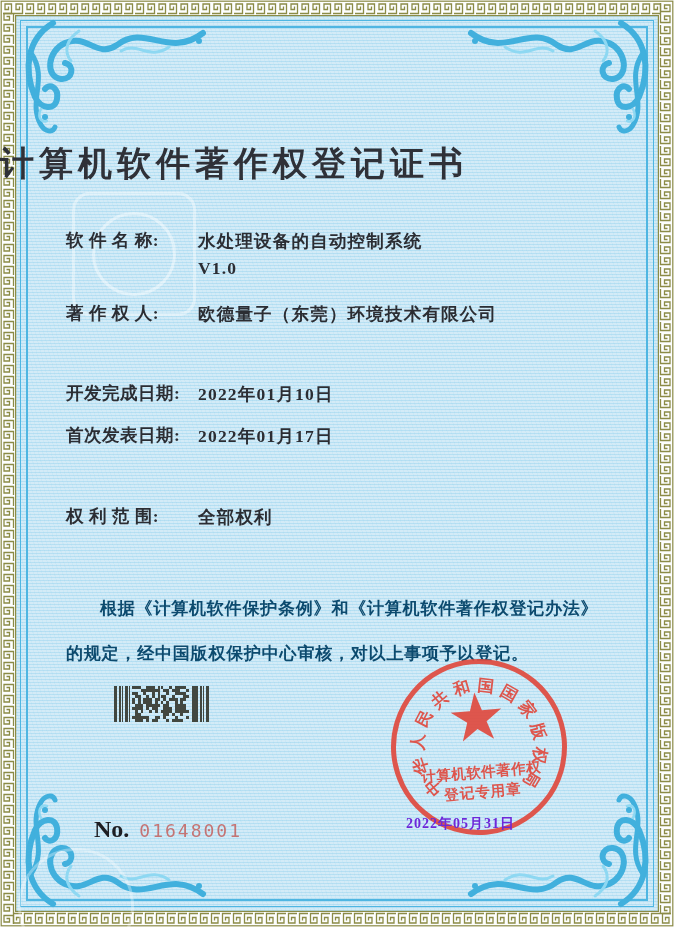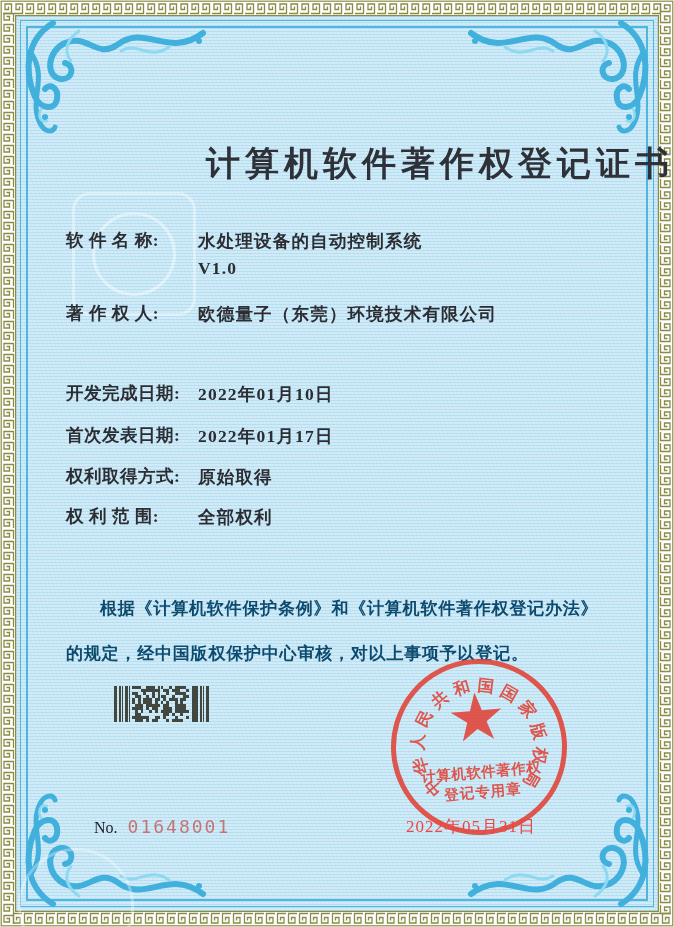--- a/index.html
+++ b/index.html
@@ -40,21 +40,21 @@
     position:absolute;left:17px;top:17px;width:78px;height:78px;border-radius:50%;
     border:3px solid rgba(255,255,255,.85);
   }
   .wm-bottom{left:18px;top:848px;width:110px;height:110px;border-radius:50%;opacity:.4;}
   
   .authority{
     position:absolute;left:0;right:0;top:94px;text-align:center;
     font-size:30px;font-weight:700;letter-spacing:3px;color:#33353b;
   }
   .cert-title{
-    position:absolute;left:0;right:0;top:141px;text-align:right;
+    position:absolute;left:0;right:0;top:141px;text-align:left;
     font-size:34px;font-weight:700;letter-spacing:5px;color:#2f3138;
   }
   .cert-no{
     position:absolute;top:192px;right:82px;
     font-size:13.5px;font-weight:600;color:#33353b;letter-spacing:.5px;
   }
   .cert-no .lbl{margin-right:6px;}
   
   .row{position:absolute;left:66px;color:#2b2d33;font-size:17.5px;}
   .row .lbl{
@@ -76,21 +76,21 @@
   .barcode{
     position:absolute;left:114px;top:686px;height:36px;
     display:flex;align-items:stretch;
   }
   .barcode .bar{background:#424740;}
   .barcode .gap{background:transparent;}
   .barcode .matrix{position:relative;width:57px;height:36px;}
   .barcode .cell{position:absolute;background:#424740;}
   
   .serial{position:absolute;left:94px;top:816px;}
-  .serial .prefix{font-size:16px;color:#1d1e23;font-weight:400;text-align:center;}
+  .serial .prefix{font-size:24px;color:#1d1e23;font-weight:700;text-align:center;}
   .serial .number{
     font-family:"DejaVu Sans Mono","Liberation Mono",monospace;
     font-size:18px;color:#c4615e;letter-spacing:2px;margin-left:10px;opacity:.85;
   }
   
   .seal{
     position:absolute;left:391px;top:659px;width:176px;height:176px;
     transform:rotate(-5deg);opacity:.92;pointer-events:none;
   }
   .seal-ring{position:absolute;left:0;top:0;right:0;bottom:0;border:5px solid #e04a3f;border-radius:50%;}
@@ -106,21 +106,21 @@
   .seal-line2{
     position:absolute;left:0;right:0;top:124px;text-align:center;
     font-size:14.5px;font-weight:700;color:#e04a3f;letter-spacing:1px;
   }
   .seal-char{
     position:absolute;left:50%;top:50%;
     font-size:16.5px;font-weight:700;color:#e04a3f;
   }
   .issue-date{
     position:absolute;left:406px;top:815px;
-    font-size:17px;font-weight:400;color:#ef4444;letter-spacing:1px;
+    font-size:14px;font-weight:700;color:#6d28d9;letter-spacing:1px;
   }
 </style>
 </head>
 <body>
 
 <div class="cert">
 
   <div class="blue-field"></div>
 
   <svg class="frame" id="frame-svg" width="674" height="927" viewBox="0 0 674 927">
@@ -203,23 +203,20 @@
   </div>
 
   <div class="row r2">
     <span class="lbl">开发完成日期:</span><span class="val">2022年01月10日</span>
   </div>
 
   <div class="row r3">
     <span class="lbl">首次发表日期:</span><span class="val">2022年01月17日</span>
   </div>
 
-  <div class="row r4">
-    <span class="lbl">权利取得方式:</span><span class="val">原始取得</span>
-  </div>
 
   <div class="row r5">
     <span class="lbl">权 利 范 围:</span><span class="val">全部权利</span>
   </div>
 
 
   <p class="statement">根据《计算机软件保护条例》和《计算机软件著作权登记办法》的规定，经中国版权保护中心审核，对以上事项予以登记。</p>
 
   <div class="barcode" id="barcode">
       <div class="bar" style="width: 3px;"></div>

